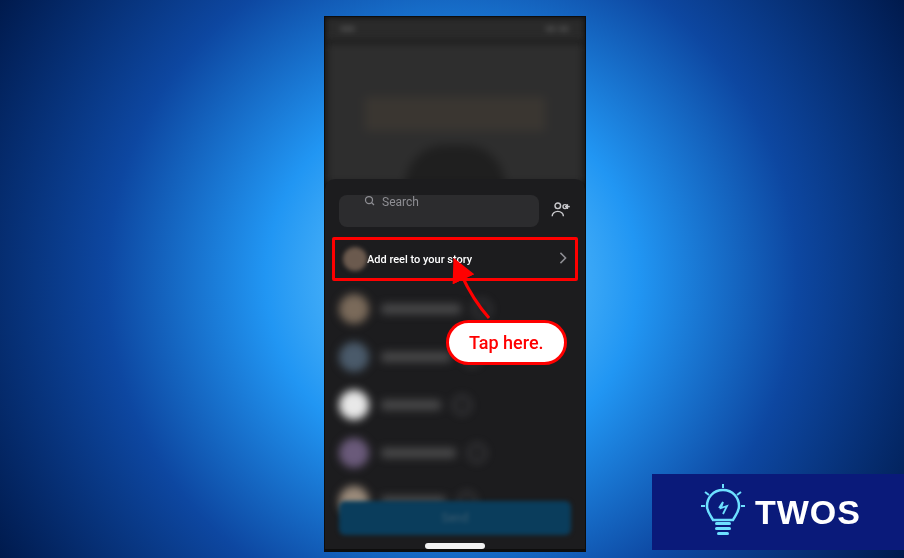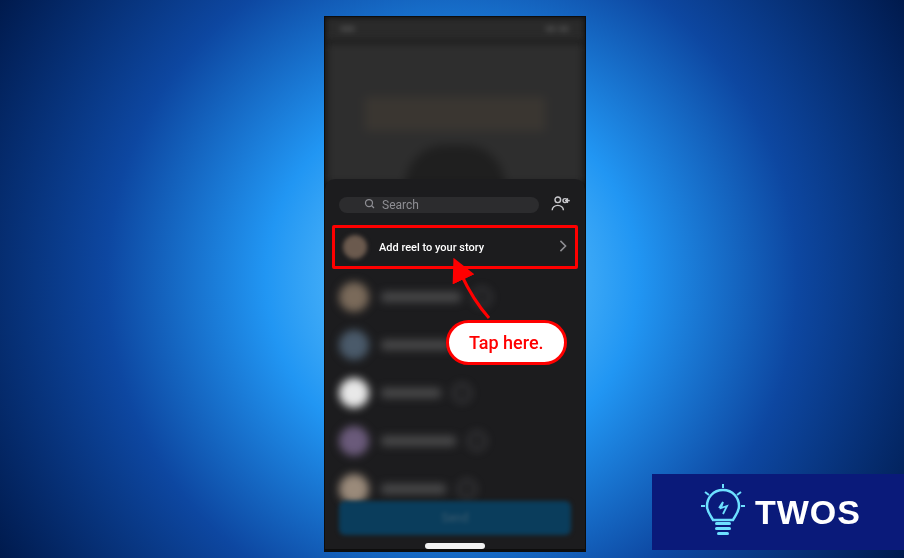--- a/index.html
+++ b/index.html
@@ -78,23 +78,22 @@
   .search-row {
     display: flex;
     align-items: center;
     padding: 6px 14px 10px 14px;
     gap: 12px;
   }
   .search-box {
     flex: 1;
     background: #2c2c2e;
     border-radius: 8px;
-    height: 16px;
-    display: flex;
-    align-items: center;
+    height: 32px;
+    display: flex;
     padding: 0 25px;
     gap: 6px;
   }
   .search-icon {
     color: #8e8e93;
     font-size: 13px;
   }
   .search-ph {
     color: #8e8e93;
     font-size: 12px;
@@ -102,21 +101,21 @@
   .group-icon {
     color: #aeaeb2;
     font-size: 16px;
     position: relative;
   }
 
   .add-story-row {
     display: flex;
     align-items: center;
     padding: 10px 14px;
-    gap: 12px;
+    gap: 0;
     position: relative;
     margin: 0 4px;
   }
   .highlight-box {
     position: absolute;
     left: 3px;
     right: 3px;
     top: 0;
     bottom: 0;
     border: 3px solid #ff0000;

